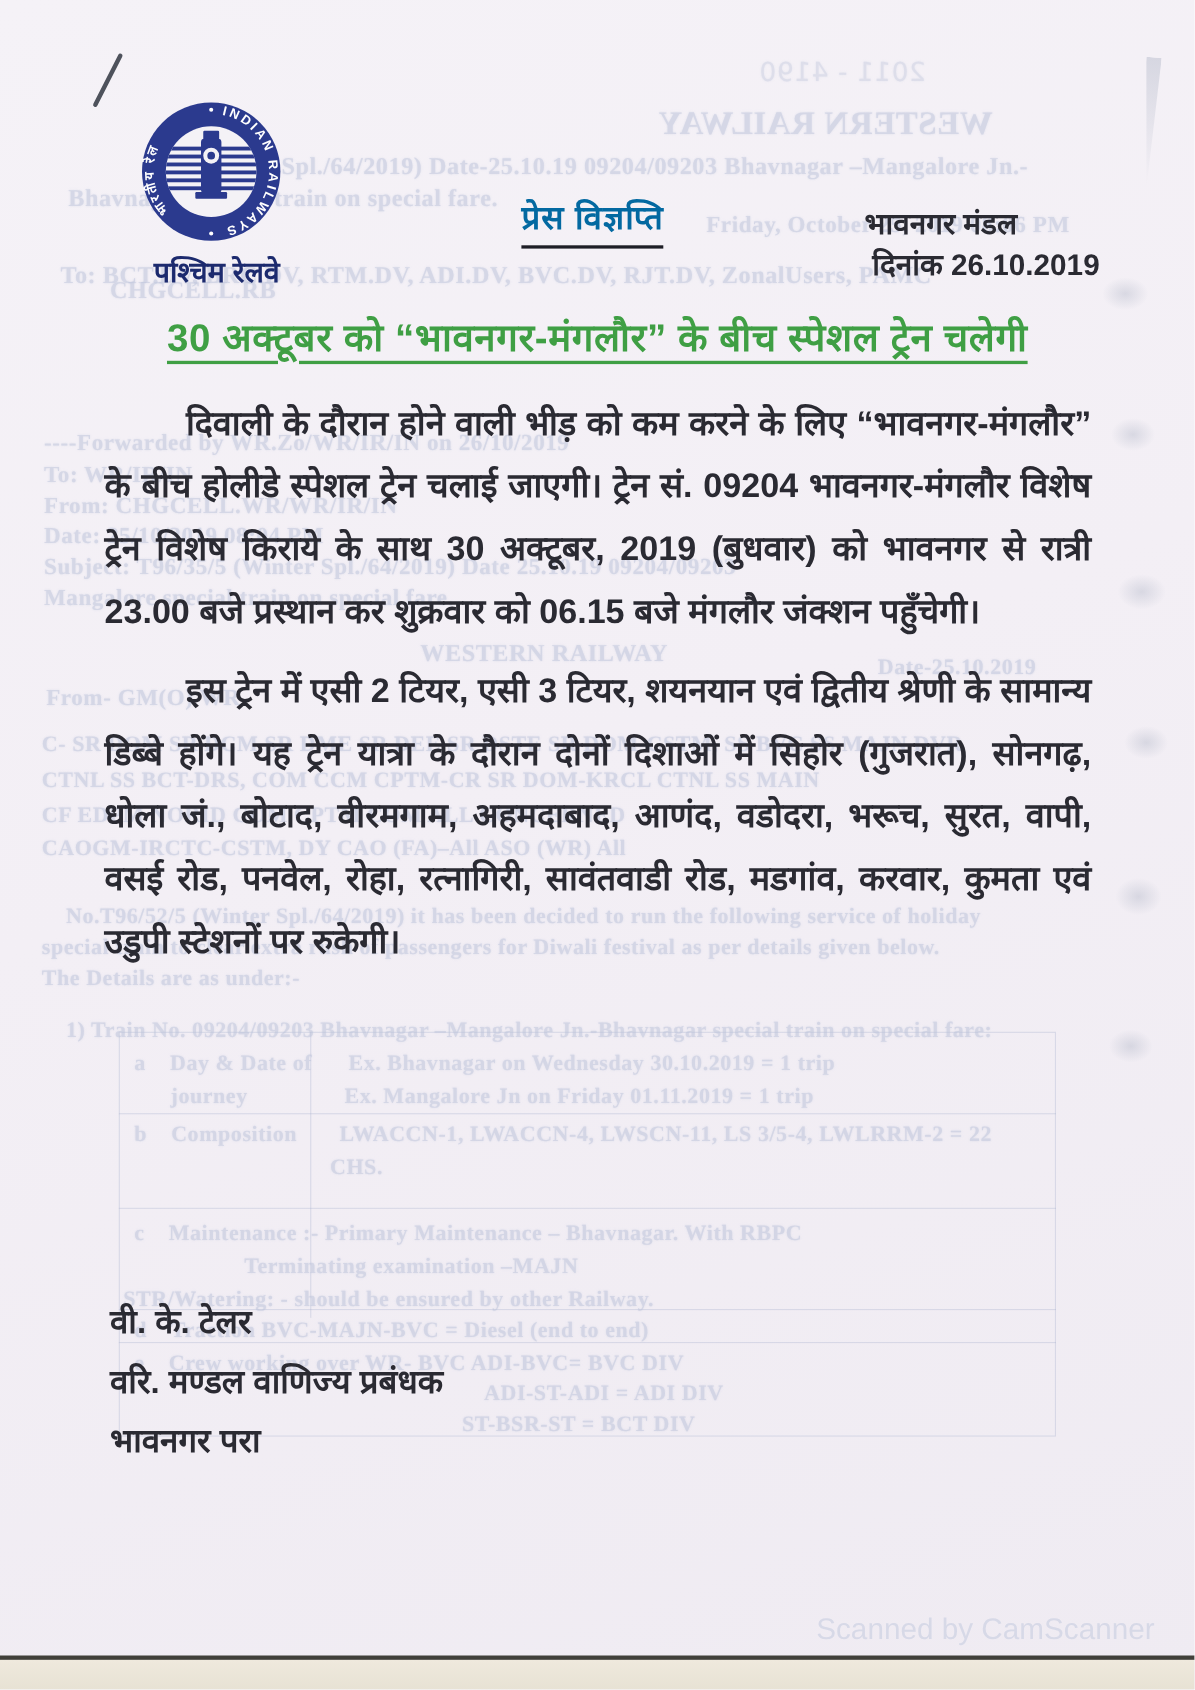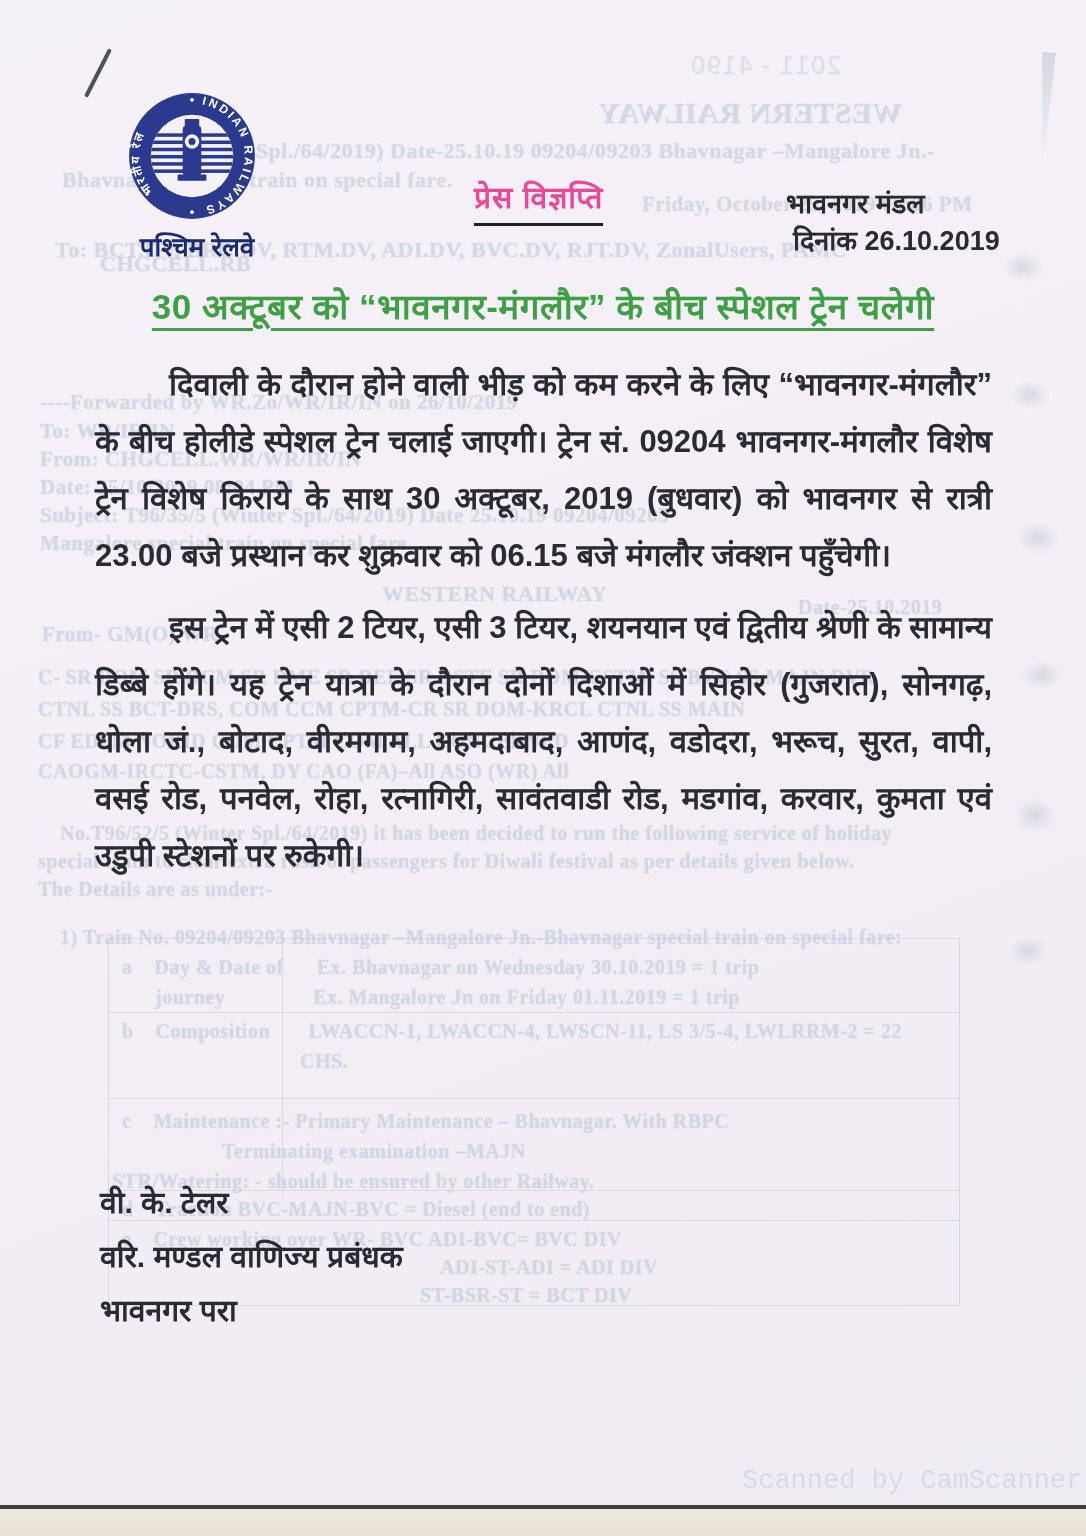--- a/index.html
+++ b/index.html
@@ -34,34 +34,34 @@
     background:linear-gradient(180deg,rgba(158,166,186,.35),rgba(158,166,186,0));
     clip-path:polygon(0 0,100% 0,60% 100%);}
 
   
   #content{position:absolute;inset:0;z-index:2;}
   .pen-mark{left:96px;top:46px;width:4px;height:54px;background:#4e525c;
     border-radius:2px;transform:rotate(27deg);}
   .logo-wrap{left:126px;top:90px;width:132px;text-align:center;}
   .zone-name{left:122px;top:228px;width:150px;text-align:center;
     font-size:26px;font-weight:bold;color:var(--navy_text);}
-  .doc-type{left:474px;top:176px;font-size:30px;font-weight:bold;color:#ec4899;
+  .doc-type{left:474px;top:176px;font-size:30px;font-weight:bold;color:#0369a1;
     letter-spacing:1px;border-bottom:3px solid #1e1e26;padding-bottom:6px;}
   .division{left:786px;top:184px;font-size:27px;font-weight:bold;}
   .issue-date{left:793px;top:221px;font-size:27px;font-weight:bold;}
   .headline{left:0;top:282px;width:1086px;text-align:center;
     font-size:35px;font-weight:bold;color:var(--green);
     text-decoration:underline;text-underline-offset:9px;text-decoration-thickness:3px;
     letter-spacing:.5px;}
   #body-text{left:95px;top:356px;width:897px;font-size:31px;font-weight:bold;
     line-height:57px;text-align:justify;}
   #body-text p{text-indent:74px;margin-bottom:15px;}
   .signature{left:100px;top:1176px;font-size:30px;font-weight:bold;line-height:54px;}
   .watermark{left:742px;top:1466px;font-size:27px;color:var(--watermark);
-    font-family:Liberation Mono, monospace;opacity:.85;}
+    font-family:Liberation Sans, sans-serif;opacity:.85;}
   .scan-line{left:0;top:1505px;width:1086px;height:4px;background:#41403a;}
   .scan-strip{left:0;top:1509px;width:1086px;height:27px;
     background:linear-gradient(180deg,#efe9dd,#e7e2d4);}
   .logo-svg text{font-family:"Liberation Sans","DejaVu Sans",sans-serif;}
 </style>
 </head>
 <body>
 
 <div id="ghost-layer">
 

